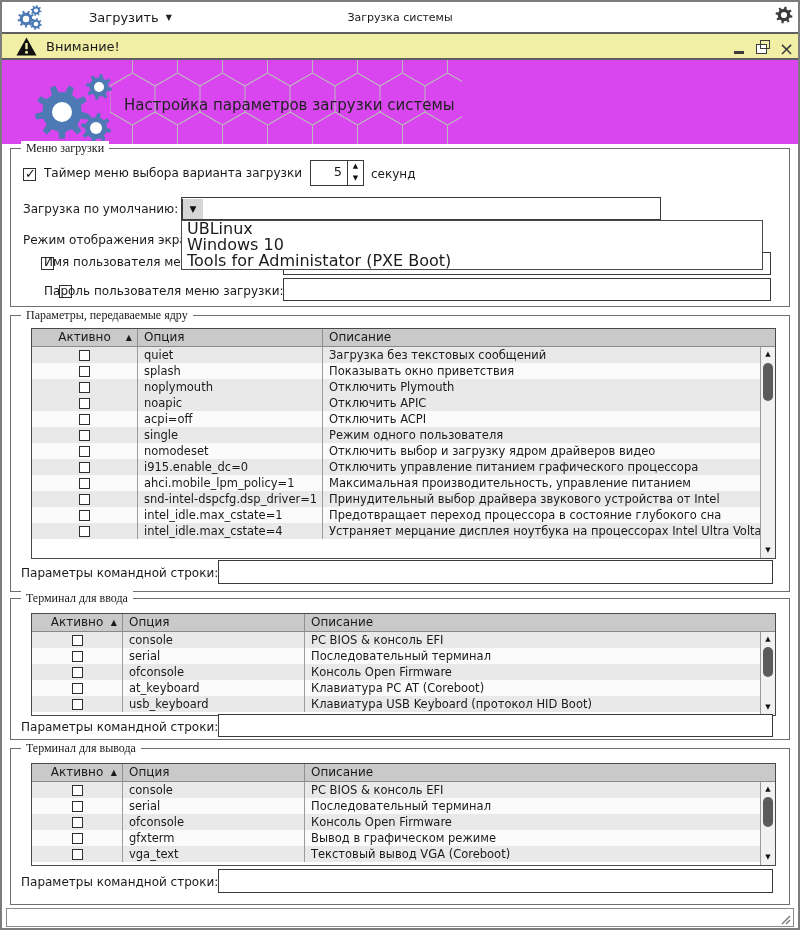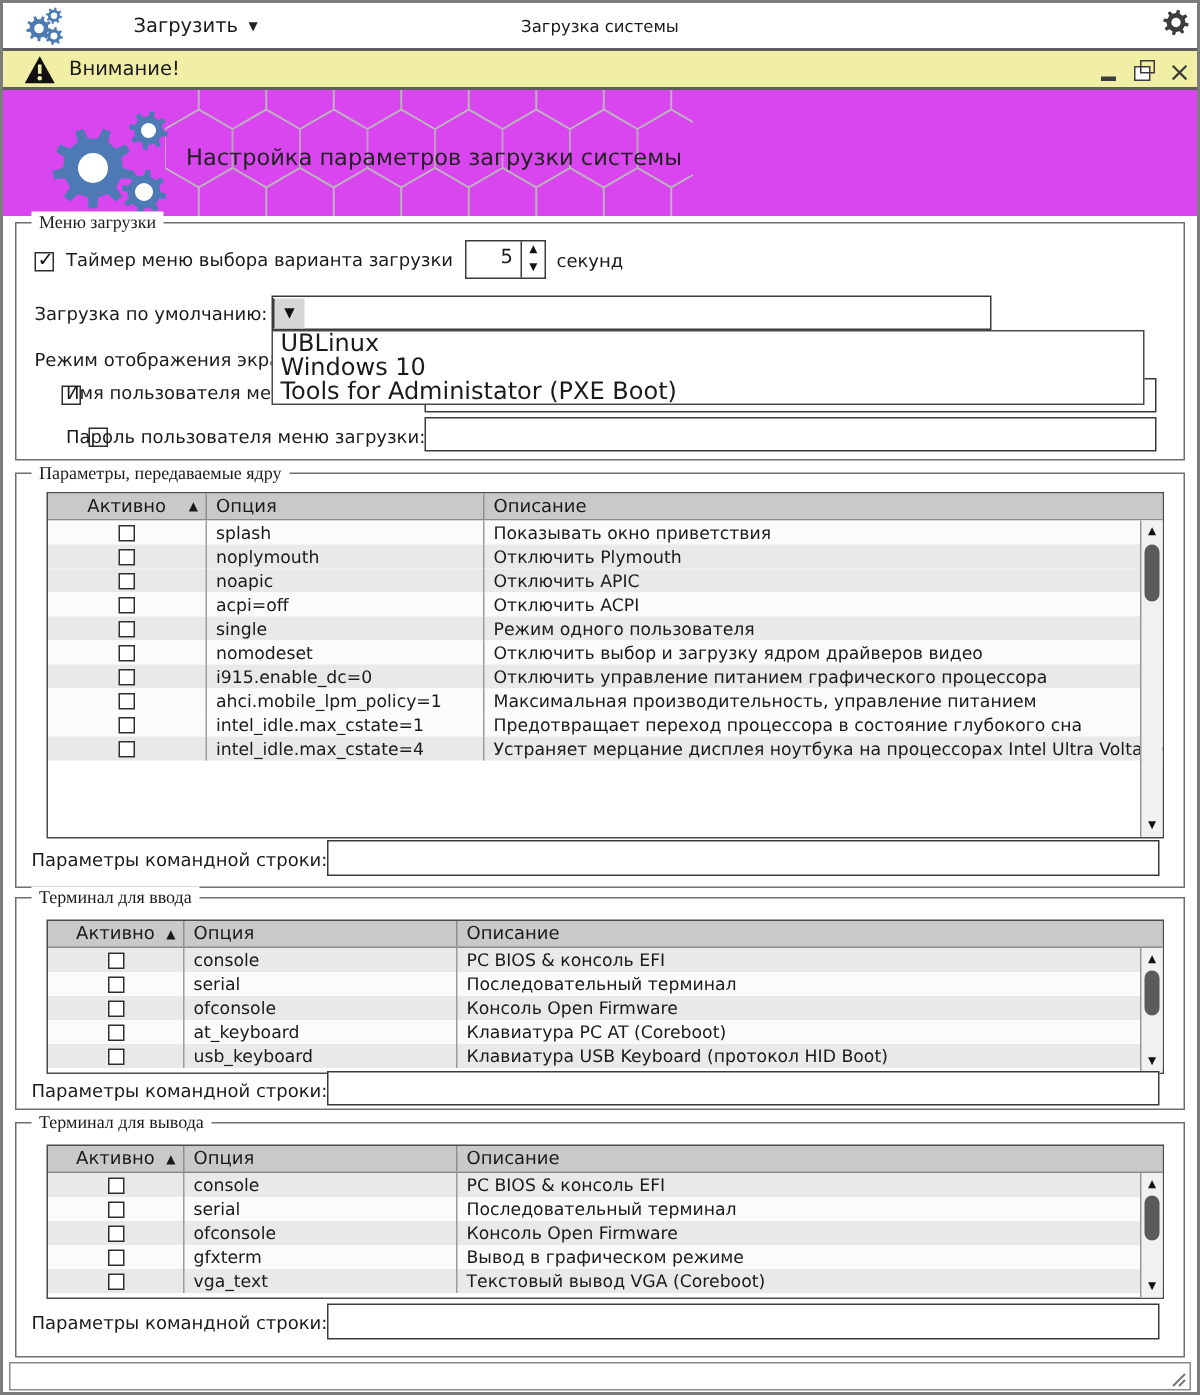--- a/index.html
+++ b/index.html
@@ -209,20 +209,27 @@
     <div class="tbl" style="top:12px;height:229px;">
       <div class="tbl-head">
         <div class="th th-active">
           <span>Активно</span>
           <span class="sort">▲</span>
         </div>
         <div class="th">Опция</div>
         <div class="th">Описание</div>
       </div>
       <div class="tbl-body">
+          <div class="tr alt">
+          <div class="td td-active">
+              <span class="cb"></span>
+            </div>
+          <div class="td">quiet</div>
+          <div class="td">Загрузка без текстовых сообщений</div>
+        </div>
           <div class="tr">
           <div class="td td-active">
               <span class="cb"></span>
             </div>
           <div class="td">splash</div>
           <div class="td">Показывать окно приветствия</div>
         </div>
           <div class="tr alt">
           <div class="td td-active">
               <span class="cb"></span>
@@ -264,20 +271,27 @@
             </div>
           <div class="td">i915.enable_dc=0</div>
           <div class="td">Отключить управление питанием графического процессора</div>
         </div>
           <div class="tr">
           <div class="td td-active">
               <span class="cb"></span>
             </div>
           <div class="td">ahci.mobile_lpm_policy=1</div>
           <div class="td">Максимальная производительность, управление питанием</div>
+        </div>
+          <div class="tr alt">
+          <div class="td td-active">
+              <span class="cb"></span>
+            </div>
+          <div class="td">snd-intel-dspcfg.dsp_driver=1</div>
+          <div class="td">Принудительный выбор драйвера звукового устройства от Intel</div>
         </div>
           <div class="tr">
           <div class="td td-active">
               <span class="cb"></span>
             </div>
           <div class="td">intel_idle.max_cstate=1</div>
           <div class="td">Предотвращает переход процессора в состояние глубокого сна</div>
         </div>
           <div class="tr alt">
           <div class="td td-active">

